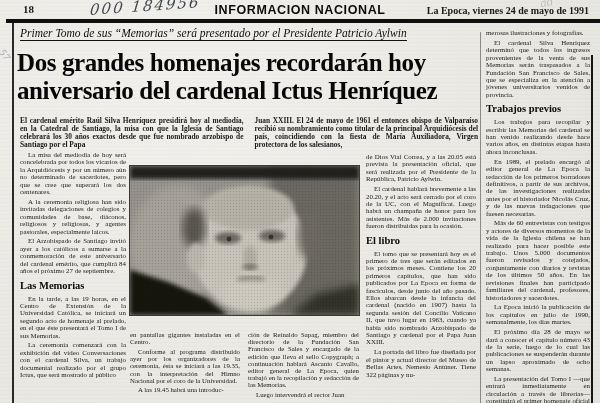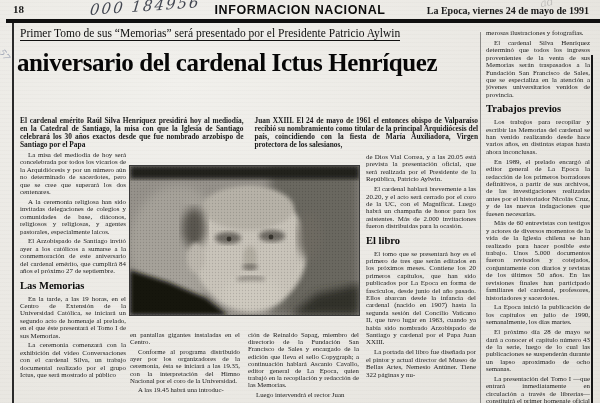--- a/index.html
+++ b/index.html
@@ -4,21 +4,21 @@
 <style>
   html,body{margin:0;padding:0;background:#d8d6d0;}
   .page{
     position:relative;width:600px;height:403px;overflow:hidden;
     background:
       repeating-linear-gradient(0deg, rgba(0,0,0,.015) 0 1px, transparent 1px 4px),
       radial-gradient(circle at 30% 20%, #f1f0ec 0%, #ebe9e4 55%, #e4e2dc 100%);
     font-family:"Liberation Serif", serif;color:#1a1a1a;
   }
   
-  .pageno{position:absolute;left:13px;top:3px;font-weight:bold;font-size:11px;}
+  .pageno{position:absolute;left:23px;top:3px;font-weight:bold;font-size:11px;}
   .handwrite{
     font-family:"DejaVu Serif", serif;font-style:italic;color:#262b38;
   }
   .hand-code{
     position:absolute;left:90px;top:-3px;font-size:15px;letter-spacing:2px;
     transform:rotate(-4deg) skewX(-10deg);opacity:.85;
   }
   .section-title{
     position:absolute;left:50%;top:3px;transform:translateX(-50%);
     font-family:"Liberation Sans", sans-serif;font-weight:bold;font-size:12.5px;
@@ -35,21 +35,21 @@
     position:absolute;left:540px;top:-4px;font-size:11px;color:#9a9a9a;
     transform:rotate(-12deg);opacity:.5;
   }
   
   .toprule{position:absolute;left:6px;right:0;top:19px;height:4px;background:#101010;}
   .leftrule{position:absolute;left:12px;top:23px;width:1.5px;height:380px;background:#2a2a2a;}
   .rightrule{position:absolute;right:7px;top:55px;width:2px;height:348px;background:#151515;}
   .colrule{position:absolute;left:480px;top:32px;width:1px;height:371px;background:#3c3c3c;opacity:.55;}
   
   .kicker{position:absolute;left:20px;top:27px;width:462px;font-size:11.5px;color:#0d0d0d;white-space:nowrap;}
-  .kicker span{border-bottom:1px solid #111;padding-bottom:1px;}
+  .kicker span{border-bottom:1px solid #111;padding-bottom:1px;font-style:italic;}
   .headline{
     position:absolute;left:17px;top:49px;width:464px;margin:0;
     font-weight:bold;font-size:25px;line-height:28px;letter-spacing:-.4px;color:#070707;
   }
   .headline span{display:block;white-space:nowrap;}
   
   .lead{position:absolute;left:20px;top:117px;width:458px;height:46px;display:flex;gap:11px;overflow:hidden;}
   .lead p{flex:1;margin:0;font-weight:bold;font-size:7.4px;line-height:8px;text-align:justify;}
   
   .bodycol{position:absolute;overflow:hidden;font-size:6.9px;line-height:7.4px;text-align:justify;}
@@ -81,20 +81,21 @@
   <span class="handwrite margin-note">57</span>
   <span class="handwrite corner-scribble">ad</span>
 
   <div class="toprule"></div>
   <div class="leftrule"></div>
   <div class="rightrule"></div>
   <div class="colrule"></div>
 
   <div class="kicker"><span>Primer Tomo de sus “Memorias” será presentado por el Presidente Patricio Aylwin</span></div>
   <h1 class="headline">
+    <span>Dos grandes homenajes recordarán hoy</span>
     <span>aniversario del cardenal Ictus Henríquez</span>
   </h1>
 
   <div class="lead">
     <p>El cardenal emérito Raúl Silva Henríquez presidirá hoy al mediodía, en la Catedral de Santiago, la misa con que la Iglesia de Santiago celebrará los 30 años exactos desde que fue nombrado arzobispo de Santiago por el Papa</p>
     <p>Juan XXIII. El 24 de mayo de 1961 el entonces obispo de Valparaíso recibió su nombramiento como titular de la principal Arquidiócesis del país, coincidiendo con la fiesta de María Auxiliadora, Virgen protectora de los salesianos,</p>
   </div>
 
   <div class="bodycol col1">
     <p class="ind">La misa del mediodía de hoy será concelebrada por todos los vicarios de la Arquidiócesis y por un número aún no determinado de sacerdotes, pero que se cree que superará los dos centenares.</p>

